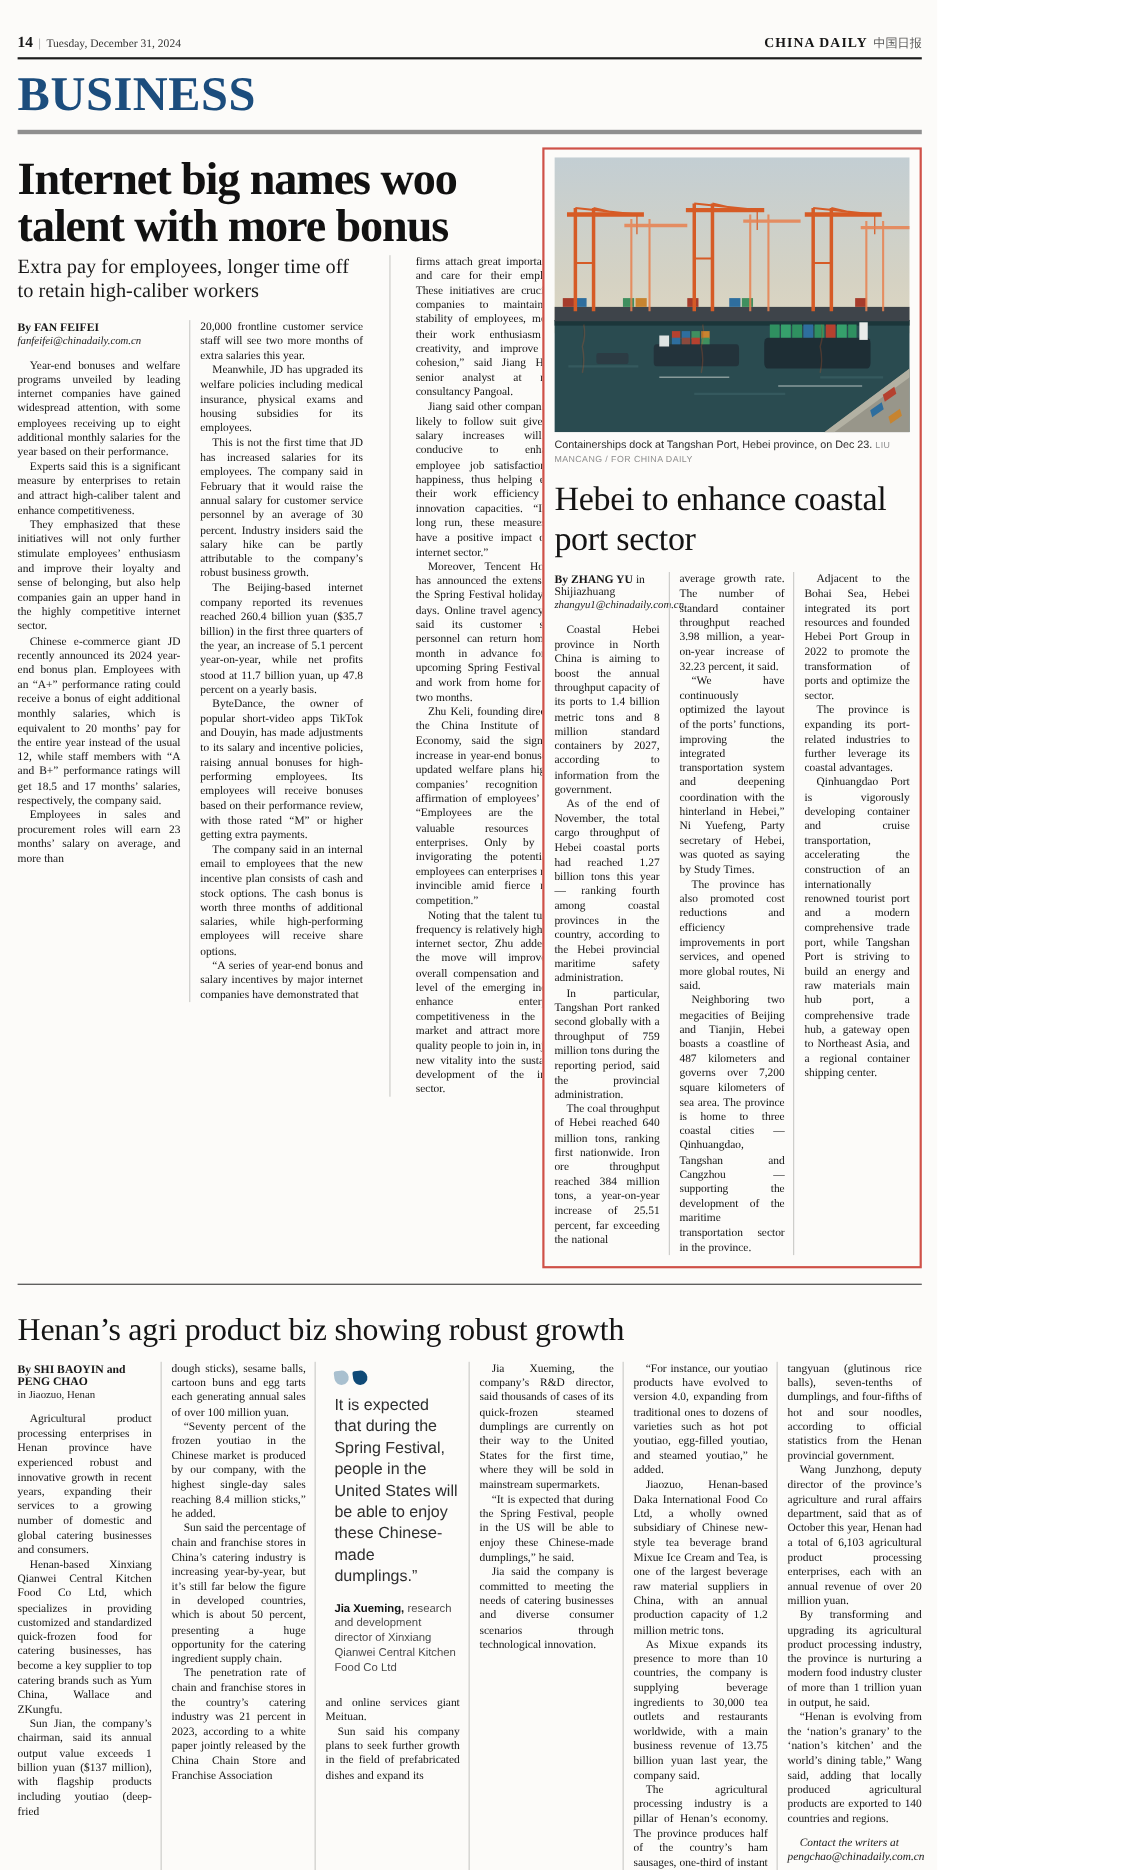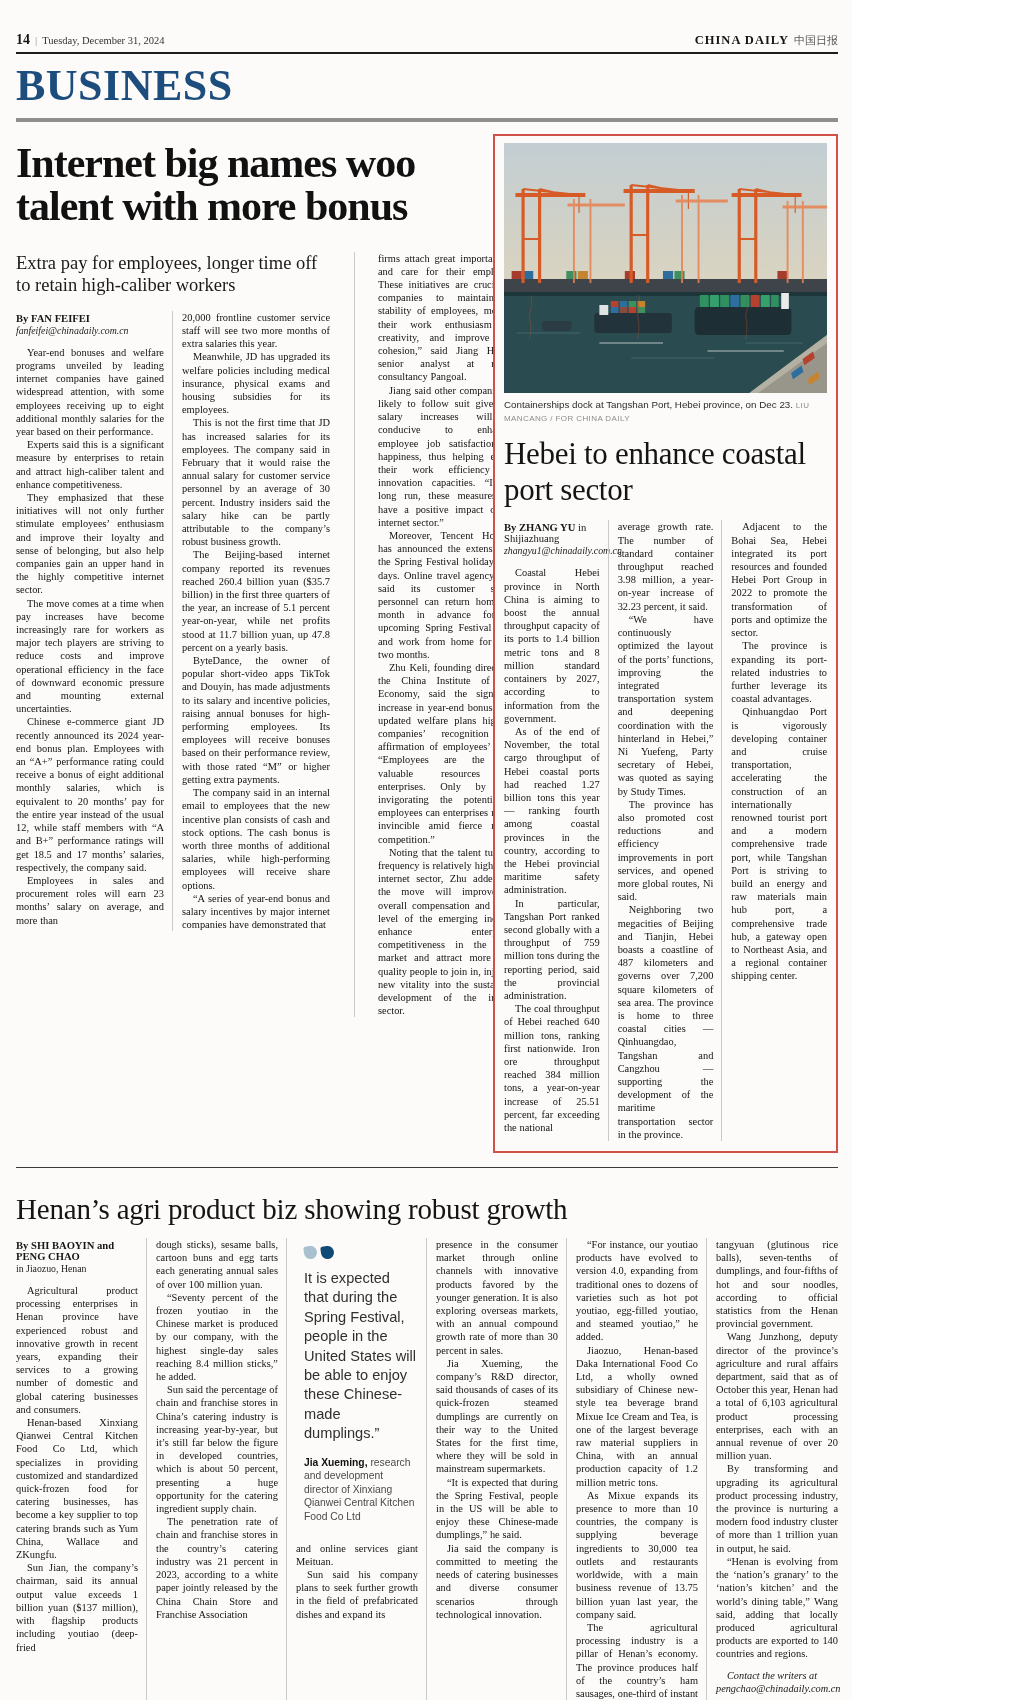--- a/index.html
+++ b/index.html
@@ -23,21 +23,21 @@
   .bp.cont{text-indent:0;}
   .byline{font-size:10.6px;font-weight:bold;margin:2px 0 0;}
   .byline .loc{font-weight:normal;}
   .bemail{font-size:9.8px;font-style:italic;margin:1px 0 10px;color:#222;}
   .cols{display:flex;align-items:stretch;}
   .col{flex:1;min-width:0;}
   .col + .col{border-left:1px solid #c9c9c6;margin-left:8px;padding-left:9px;}
   
   .top-row{display:flex;gap:11px;margin:12px 14px 0 16px;}
   .internet{width:466px;flex:none;}
-  .internet h2{font-size:42px;line-height:1.02;font-weight:bold;margin:8px 0 24px;
+  .internet h2{font-size:42px;line-height:1.02;font-weight:bold;margin:8px 0 4px;
                letter-spacing:-1px;color:#111;}
   .int-body{display:flex;}
   .int-left{width:314px;flex:none;}
   .subhead{font-size:18.5px;line-height:1.22;color:#1a1a1a;margin:0 6px 14px 0;}
   .col3{border-left:1px solid #c9c9c6;margin-left:24px;padding-left:23px;
         width:142px;flex:none;}
   
   .hebei{flex:1;border:2px solid #cf5148;padding:7px 9px 10px;background:#fcfbf9;}
   .photo{display:block;width:100%;height:250px;}
   .caption{font-family:"Liberation Sans",sans-serif;font-size:9.8px;color:#2c2c2c;
@@ -94,21 +94,20 @@
       <div class="int-body">
         <div class="int-left">
           <div class="subhead">Extra pay for employees, longer time off to retain high-caliber workers</div>
           <div class="cols">
             <div class="col">
               <p class="byline">By FAN FEIFEI</p>
               <p class="bemail">fanfeifei@chinadaily.com.cn</p>
               <p class="bp">Year-end bonuses and welfare programs unveiled by leading internet companies have gained widespread attention, with some employees receiving up to eight additional monthly salaries for the year based on their performance.</p>
               <p class="bp">Experts said this is a significant measure by enterprises to retain and attract high-caliber talent and enhance competitiveness.</p>
               <p class="bp">They emphasized that these initiatives will not only further stimulate employees’ enthusiasm and improve their loyalty and sense of belonging, but also help companies gain an upper hand in the highly competitive internet sector.</p>
-              <p class="bp">The move comes at a time when pay increases have become increasingly rare for workers as major tech players are striving to reduce costs and improve operational efficiency in the face of downward economic pressure and mounting external uncertainties.</p>
               <p class="bp">Chinese e-commerce giant JD recently announced its 2024 year-end bonus plan. Employees with an “A+” performance rating could receive a bonus of eight additional monthly salaries, which is equivalent to 20 months’ pay for the entire year instead of the usual 12, while staff members with “A and B+” performance ratings will get 18.5 and 17 months’ salaries, respectively, the company said.</p>
               <p class="bp">Employees in sales and procurement roles will earn 23 months’ salary on average, and more than</p>
             </div>
             <div class="col">
               <p class="bp cont">20,000 frontline customer service staff will see two more months of extra salaries this year.</p>
               <p class="bp">Meanwhile, JD has upgraded its welfare policies including medical insurance, physical exams and housing subsidies for its employees.</p>
               <p class="bp">This is not the first time that JD has increased salaries for its employees. The company said in February that it would raise the annual salary for customer service personnel by an average of 30 percent. Industry insiders said the salary hike can be partly attributable to the company’s robust business growth.</p>
               <p class="bp">The Beijing-based internet company reported its revenues reached 260.4 billion yuan ($35.7 billion) in the first three quarters of the year, an increase of 5.1 percent year-on-year, while net profits stood at 11.7 billion yuan, up 47.8 percent on a yearly basis.</p>
               <p class="bp">ByteDance, the owner of popular short-video apps TikTok and Douyin, has made adjustments to its salary and incentive policies, raising annual bonuses for high-performing employees. Its employees will receive bonuses based on their performance review, with those rated “M” or higher getting extra payments.</p>
               <p class="bp">The company said in an internal email to employees that the new incentive plan consists of cash and stock options. The cash bonus is worth three months of additional salaries, while high-performing employees will receive share options.</p>
@@ -276,21 +275,20 @@
           </div>
           <p class="qtext">It is expected that during the Spring Festival, people in the United States will be able to enjoy these Chinese-made dumplings.”</p>
           <p class="qattr"><b>Jia Xueming,</b><span> research and development director of Xinxiang Qianwei Central Kitchen Food Co Ltd</span></p>
         </div>
         <div class="after-quote">
           <p class="bp cont">and online services giant Meituan.</p>
           <p class="bp">Sun said his company plans to seek further growth in the field of prefabricated dishes and expand its</p>
         </div>
       </div>
       <div class="col">
-        <p class="bp cont">presence in the consumer market through online channels with innovative products favored by the younger generation. It is also exploring overseas markets, with an annual compound growth rate of more than 30 percent in sales.</p>
         <p class="bp">Jia Xueming, the company’s R&amp;D director, said thousands of cases of its quick-frozen steamed dumplings are currently on their way to the United States for the first time, where they will be sold in mainstream supermarkets.</p>
         <p class="bp">“It is expected that during the Spring Festival, people in the US will be able to enjoy these Chinese-made dumplings,” he said.</p>
         <p class="bp">Jia said the company is committed to meeting the needs of catering businesses and diverse consumer scenarios through technological innovation.</p>
       </div>
       <div class="col">
         <p class="bp">“For instance, our youtiao products have evolved to version 4.0, expanding from traditional ones to dozens of varieties such as hot pot youtiao, egg-filled youtiao, and steamed youtiao,” he added.</p>
         <p class="bp">Jiaozuo, Henan-based Daka International Food Co Ltd, a wholly owned subsidiary of Chinese new-style tea beverage brand Mixue Ice Cream and Tea, is one of the largest beverage raw material suppliers in China, with an annual production capacity of 1.2 million metric tons.</p>
         <p class="bp">As Mixue expands its presence to more than 10 countries, the company is supplying beverage ingredients to 30,000 tea outlets and restaurants worldwide, with a main business revenue of 13.75 billion yuan last year, the company said.</p>
         <p class="bp">The agricultural processing industry is a pillar of Henan’s economy. The province produces half of the country’s ham sausages, one-third of instant noodles, one-fourth of steamed buns, three-fifths of</p>
       </div>

